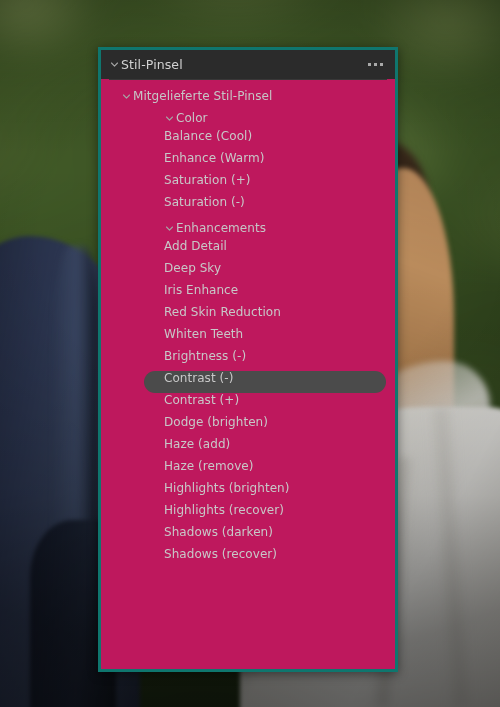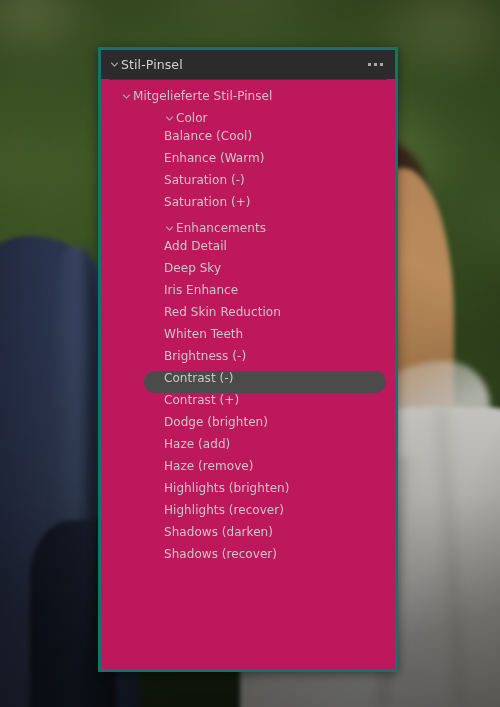--- a/index.html
+++ b/index.html
@@ -308,24 +308,24 @@
           </span>
           <span class="row-label">Color</span>
         </div>
         <div class="item">
           <span class="row-label">Balance (Cool)</span>
         </div>
         <div class="item">
           <span class="row-label">Enhance (Warm)</span>
         </div>
         <div class="item">
+          <span class="row-label">Saturation (+)</span>
+        </div>
+        <div class="item">
           <span class="row-label">Saturation (-)</span>
-        </div>
-        <div class="item">
-          <span class="row-label">Saturation (+)</span>
         </div>
         <div class="row lvl-2">
           <span class="chev">
             <svg width="9" height="9" viewBox="0 0 9 9">
               <path d="M1.5 3 L4.5 6.2 L7.5 3" fill="none" stroke="currentColor" stroke-width="1.1" stroke-linecap="round" stroke-linejoin="round"></path>
             </svg>
           </span>
           <span class="row-label">Enhancements</span>
         </div>
         <div class="item">

